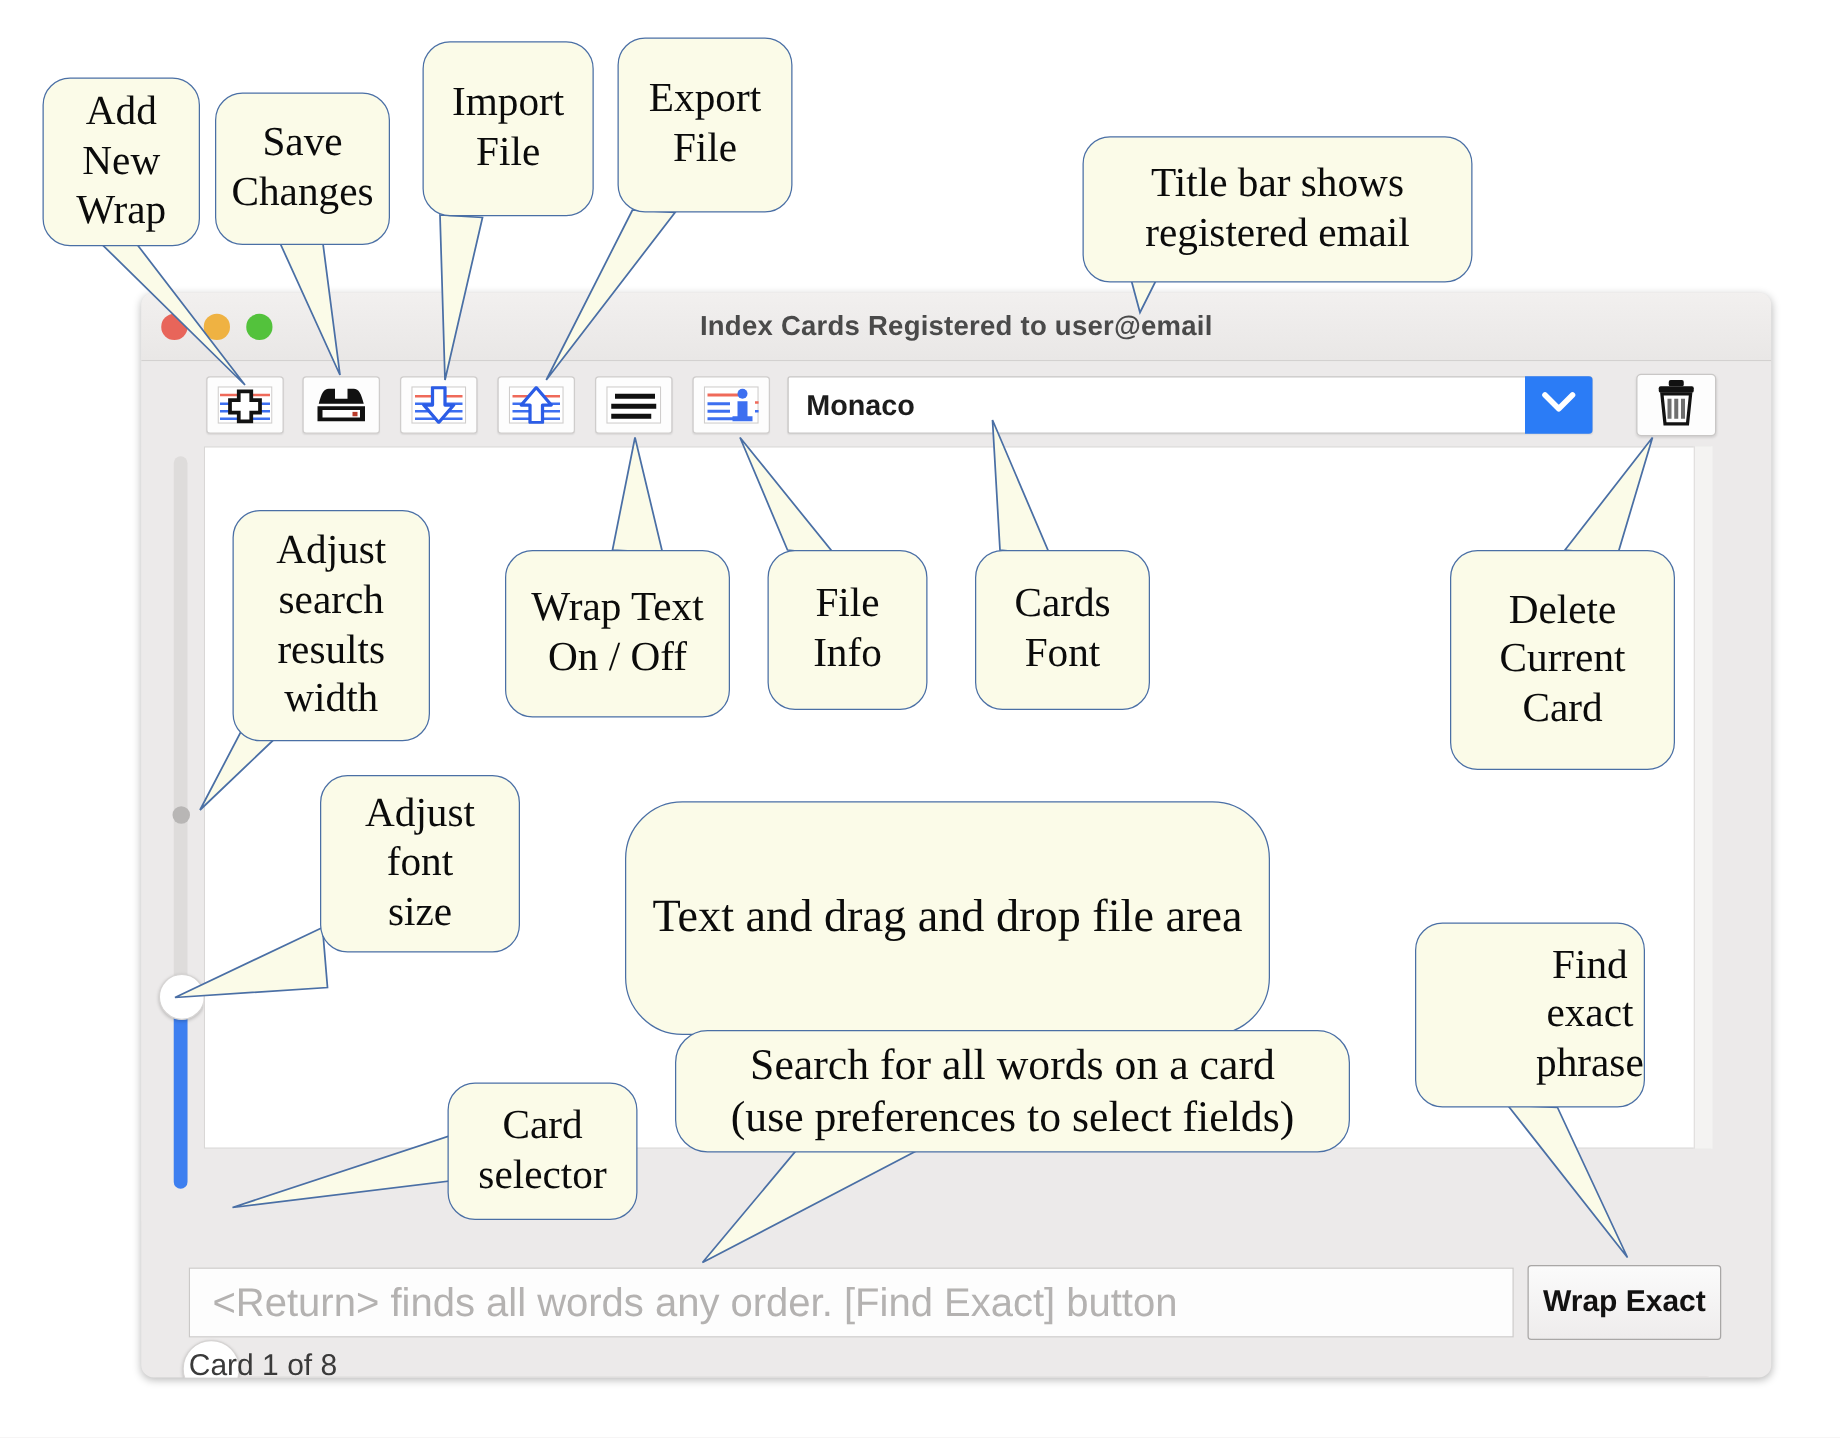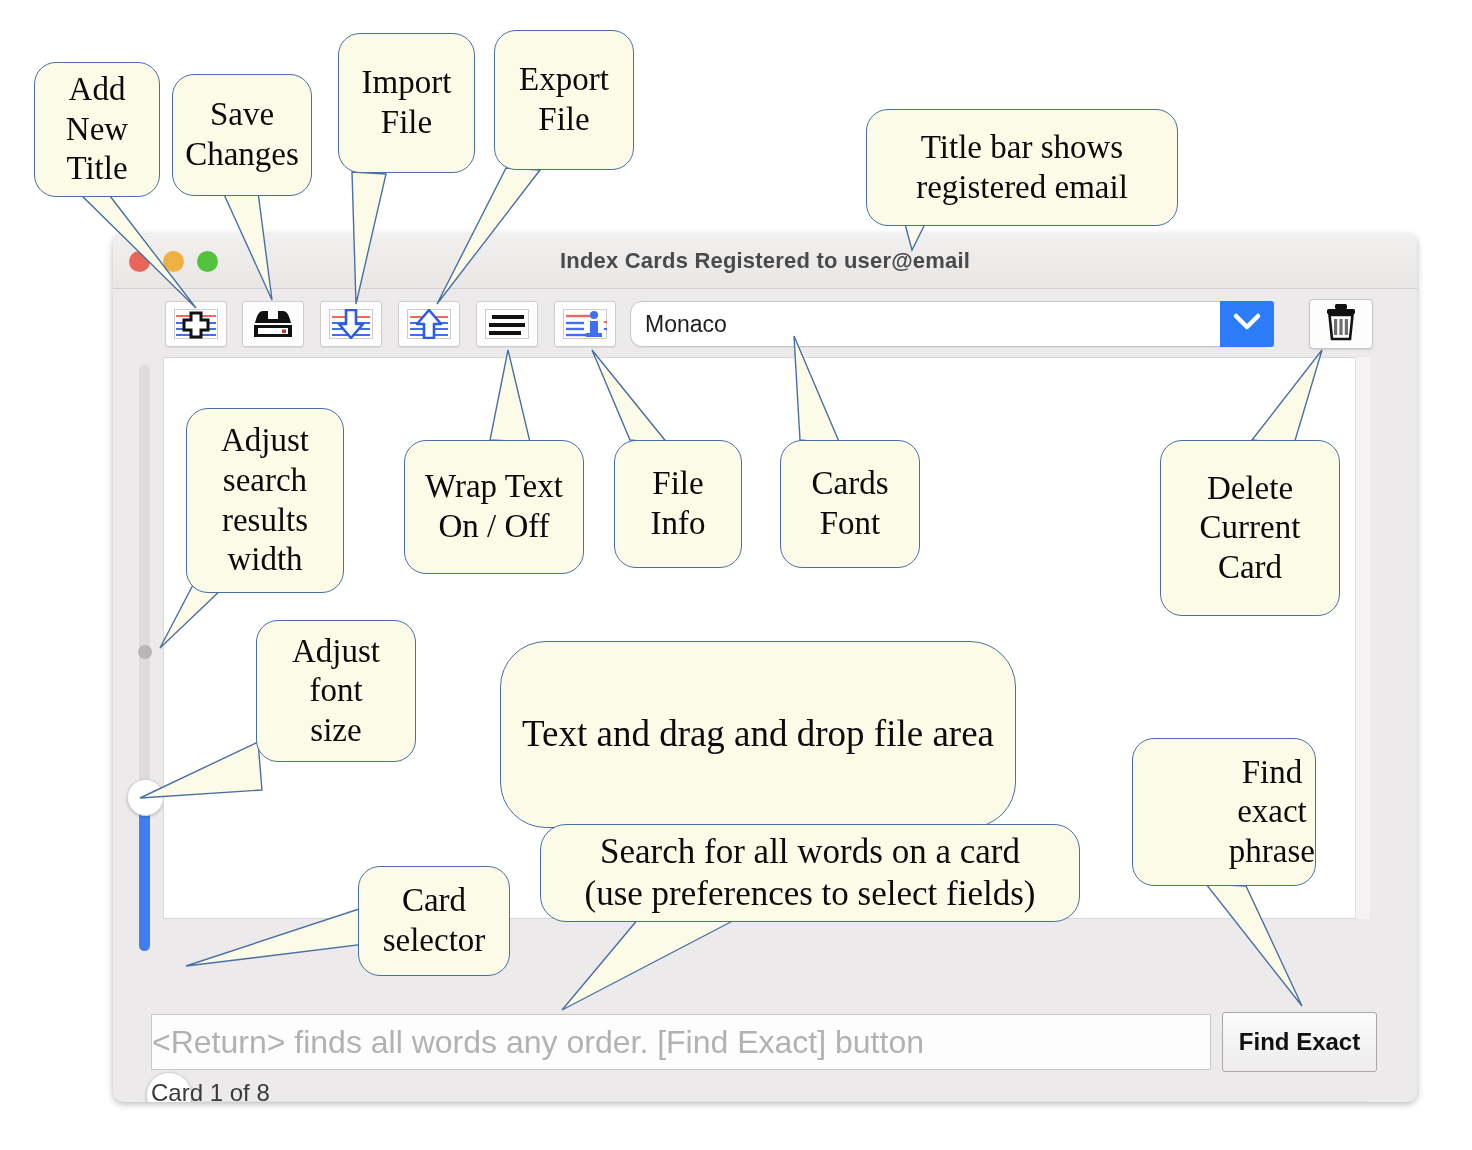--- a/index.html
+++ b/index.html
@@ -53,24 +53,25 @@
   .tbtn svg{display:block;}
   #btn-add{left:52px;}
   #btn-save{left:129px;}
   #btn-import{left:207px;}
   #btn-export{left:285px;}
   #btn-wrap{left:363px;}
   #btn-info{left:441px;}
 
   .font-combo{
     position:absolute;left:517px;top:12px;width:644px;height:46px;
-    background:#ffffff;border:1px solid #c8c6c5;border-radius:12px;
+    background:#ffffff;border:1px solid #c8c6c5;border-radius:2px;
     box-sizing:border-box;
     display:flex;align-items:center;
     box-shadow:0 1px 1px rgba(0,0,0,0.06);
+    font-weight:bold;
   }
   .font-combo .fval{
     padding-left:14px;font-size:23px;color:#1d1d1d;
     font-family:"Liberation Sans", sans-serif;
   }
   .combo-arrow{
     position:absolute;left:1107px;top:12px;width:54px;height:46px;
     background:#2b7cf6;border-radius:0 3px 3px 0;
     display:flex;align-items:center;justify-content:center;
   }
@@ -125,21 +126,21 @@
     box-shadow:0 1px 3px rgba(0,0,0,0.22);
   }
 
   
   .search-field{
     position:absolute;left:38px;top:780px;width:1060px;height:56px;
     background:#fdfdfd;border:1px solid #cbc9c8;box-sizing:border-box;
     display:flex;align-items:center;
   }
   .search-field .ph{
-    font-size:32px;color:#b4b2b1;
+    padding-left:18px;font-size:32px;color:#b4b2b1;
     font-family:"Liberation Sans", sans-serif;white-space:nowrap;overflow:hidden;
   }
   #btn-find-exact{
     position:absolute;left:1109px;top:778px;width:155px;height:60px;
     background:linear-gradient(#fbfbfb,#eeecec);
     border:1px solid #a9a7a6;border-radius:3px;box-sizing:border-box;
     display:flex;align-items:center;justify-content:center;
     font-family:"Liberation Sans", sans-serif;
     font-size:24px;font-weight:bold;color:#111;
   }
@@ -296,21 +297,21 @@
       <div class="vslider-thumb"></div>
       <div class="text-area"></div>
       <div class="right-gutter"></div>
       <div class="hslider-track"></div>
       <div class="hslider-thumb"></div>
     </div>
 
     <div class="search-field">
       <span class="ph">&lt;Return&gt; finds all words any order.  [Find Exact] button</span>
     </div>
-    <div id="btn-find-exact">Find Exact</div>
+    <div id="btn-find-exact">Wrap Exact</div>
     <div class="status-bar">Card 1 of 8</div>
   </div>
 
   <svg class="leaders" viewBox="0 0 1472 1150">
     <g fill="#fbfbe8" stroke="#4a6fa5" stroke-width="1.4">
 
       <path d="M76 190 L110 196 L196 308 Z"></path>
 
       <path d="M222 190 L258 192 L272 300 Z"></path>
 
@@ -336,21 +337,21 @@
 
       <path d="M362 908 L366 944 L186 966 Z"></path>
 
       <path d="M644 912 L746 914 L562 1010 Z"></path>
     </g>
   </svg>
 
   <div class="callout small" style="left:34px;top:62px;width:126px;height:135px;">
     <span style="white-space:pre-line;">Add
 New
-Title</span>
+Wrap</span>
   </div>
 
   <div class="callout small" style="left:172px;top:74px;width:140px;height:122px;">
     <span style="white-space:pre-line;">Save
 Changes</span>
   </div>
 
   <div class="callout small" style="left:338px;top:33px;width:137px;height:140px;">
     <span style="white-space:pre-line;">Import
 File</span>

